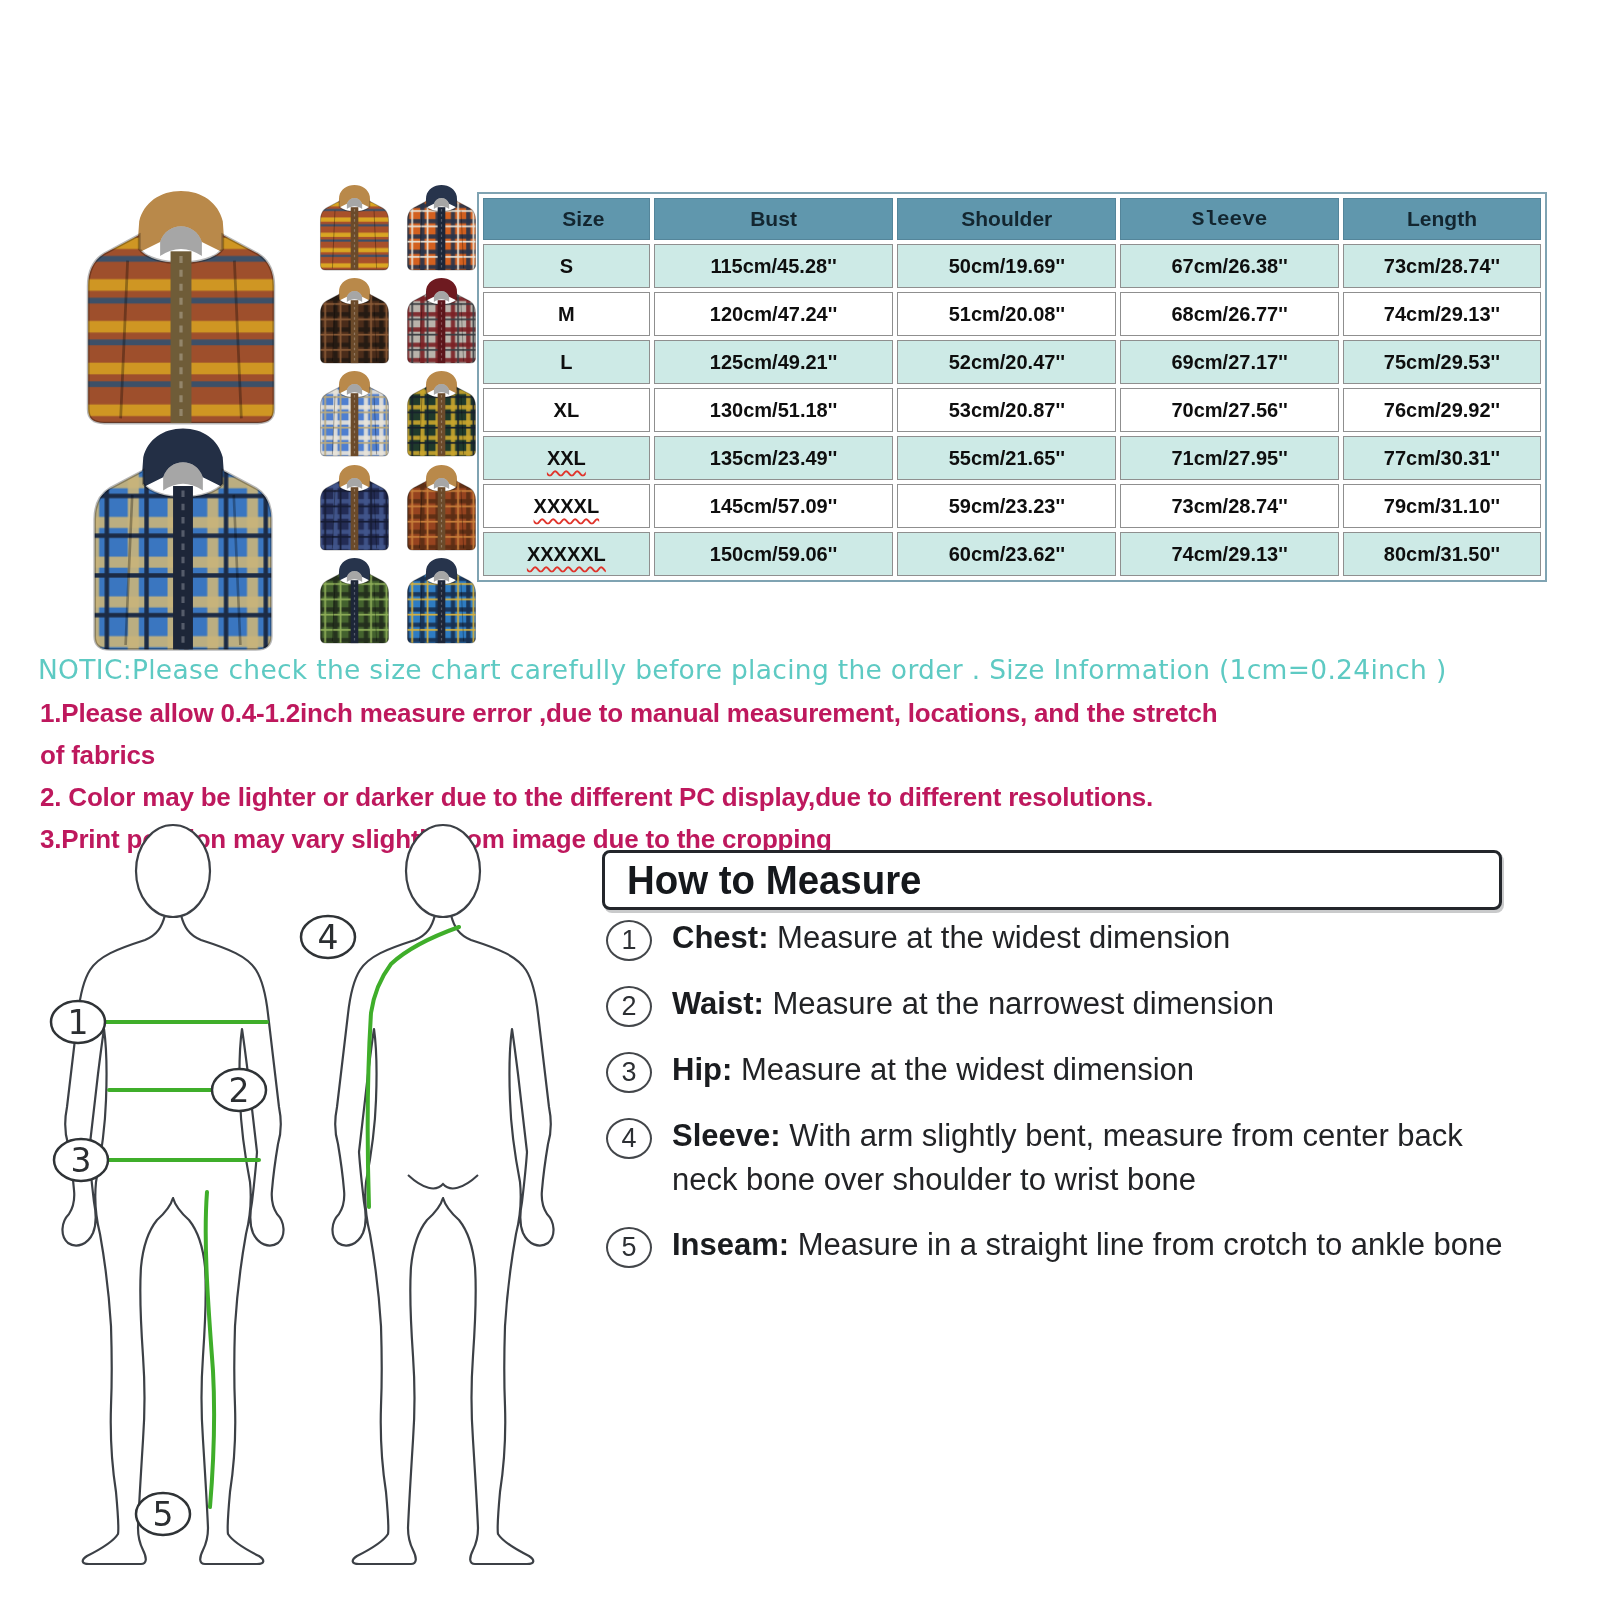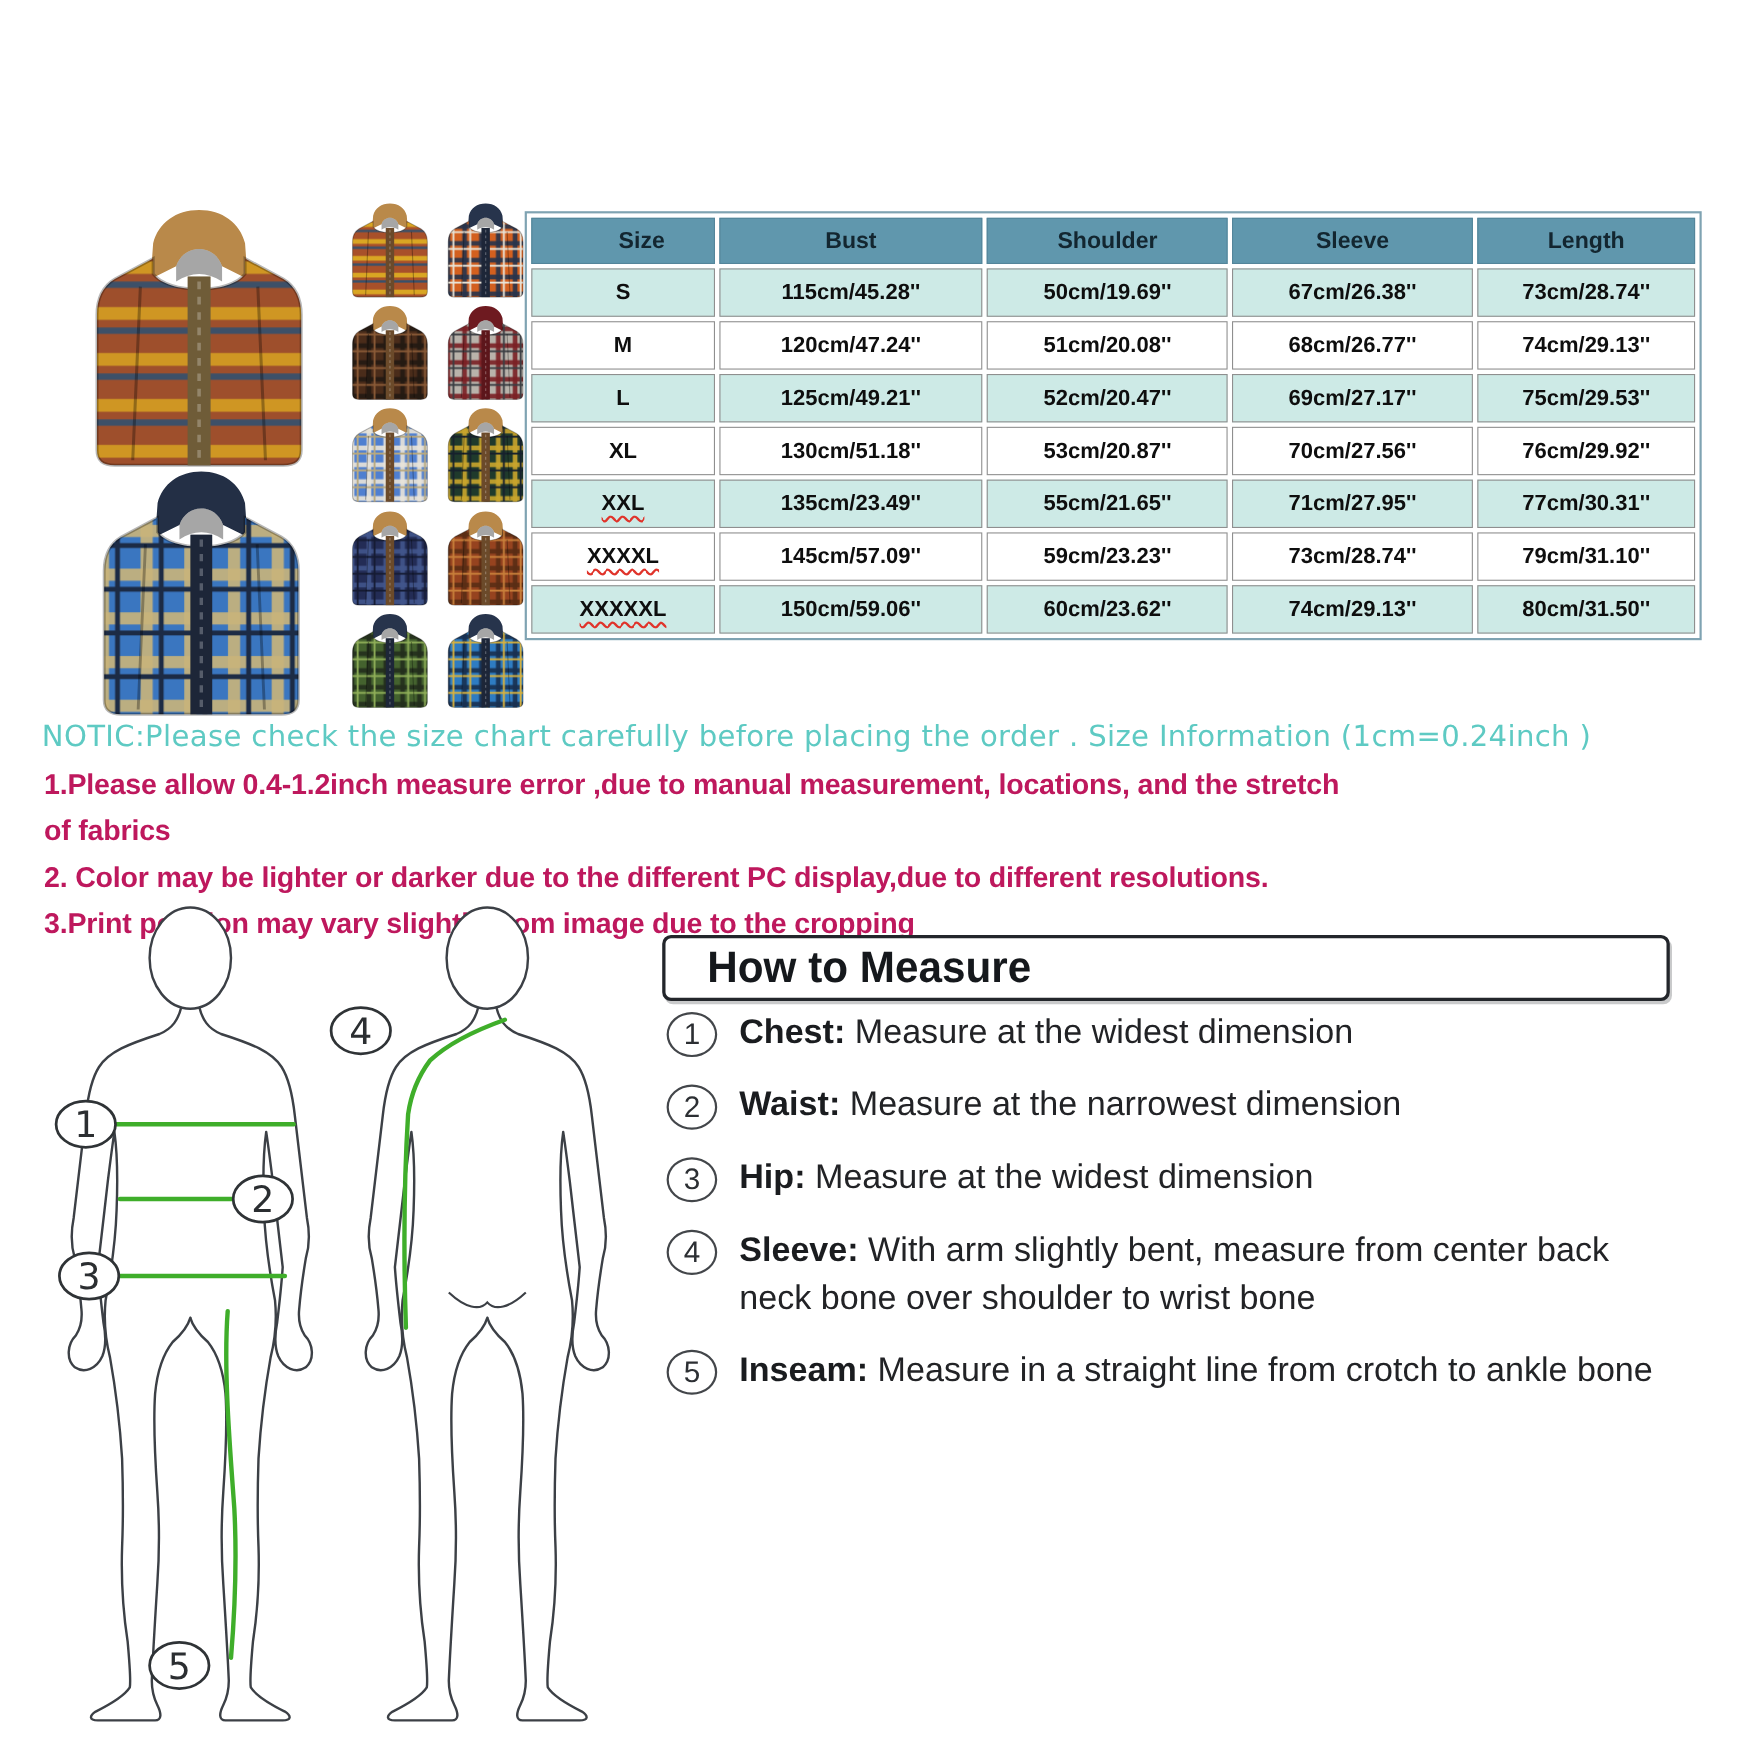--- a/index.html
+++ b/index.html
@@ -28,35 +28,35 @@
   
   .size-table{position:absolute;left:477px;top:192px;width:1070px;
               border-collapse:separate;border-spacing:4px;background:#fff;
               border:2px solid #7fa3b2;}
   .size-table th{background:#6097ad;color:#132630;font-size:21px;font-weight:700;
                  height:38px;border:1px solid #54859a;text-align:center;}
   .size-table td{background:#fff;color:#0e0e0e;font-size:20px;font-weight:700;
                  height:40px;border:1px solid #8f8f8f;text-align:center;}
   .size-table tbody tr:nth-child(odd) td{background:#cdeae6;}
   .col-size{width:16%;padding-left:35px;} .col-bust{width:23%;} .col-shoulder{width:21%;}
-  .col-sleeve{width:21%;} .col-length{width:19%;}
+  .col-sleeve{width:21%;font-family:Liberation Mono, monospace;} .col-length{width:19%;}
   .sq{text-decoration-line:underline;text-decoration-style:wavy;
       text-decoration-color:#e0342b;text-decoration-thickness:1.5px;text-underline-offset:5px;margin-top:32px;}
 
   
   .notice{position:absolute;left:38px;top:654px;width:1545px;white-space:nowrap;
           font-family:"DejaVu Sans",sans-serif;font-size:26.5px;color:#5ecac3;
           letter-spacing:0.3px;font-weight:400;}
   .notes{position:absolute;left:40px;top:692px;width:1200px;}
   .note{font-size:26px;font-weight:700;color:#be185d;line-height:42px;letter-spacing:-0.2px;}
 
   
   .htm-box{position:absolute;left:602px;top:850px;width:872px;height:54px;
            border:3px solid #23262b;border-radius:8px;background:#fff;
-           display:flex;align-items:center;padding-left:38px;
+           display:flex;align-items:center;padding-left:22px;
            box-shadow:2px 3px 0 rgba(40,44,48,.25);}
   .htm-title{font-size:40px;font-weight:800;color:#15181c;letter-spacing:0px;
              transform:scaleX(.96);transform-origin:left;}
   .measure-list{position:absolute;left:606px;top:916px;width:900px;}
   .mi{display:flex;align-items:flex-start;margin-bottom:21px;}
   .mi-num{flex:0 0 auto;width:42px;height:37px;border:2.5px solid #43464a;border-radius:50%;
           display:flex;align-items:center;justify-content:center;
           font-size:27px;color:#2c2f33;margin-top:4px;background:#fff;}
   .mi-text{margin-left:20px;width:840px;font-size:31px;line-height:44px;color:#222326;}
   .mi-text b{color:#1a1c1f;}

